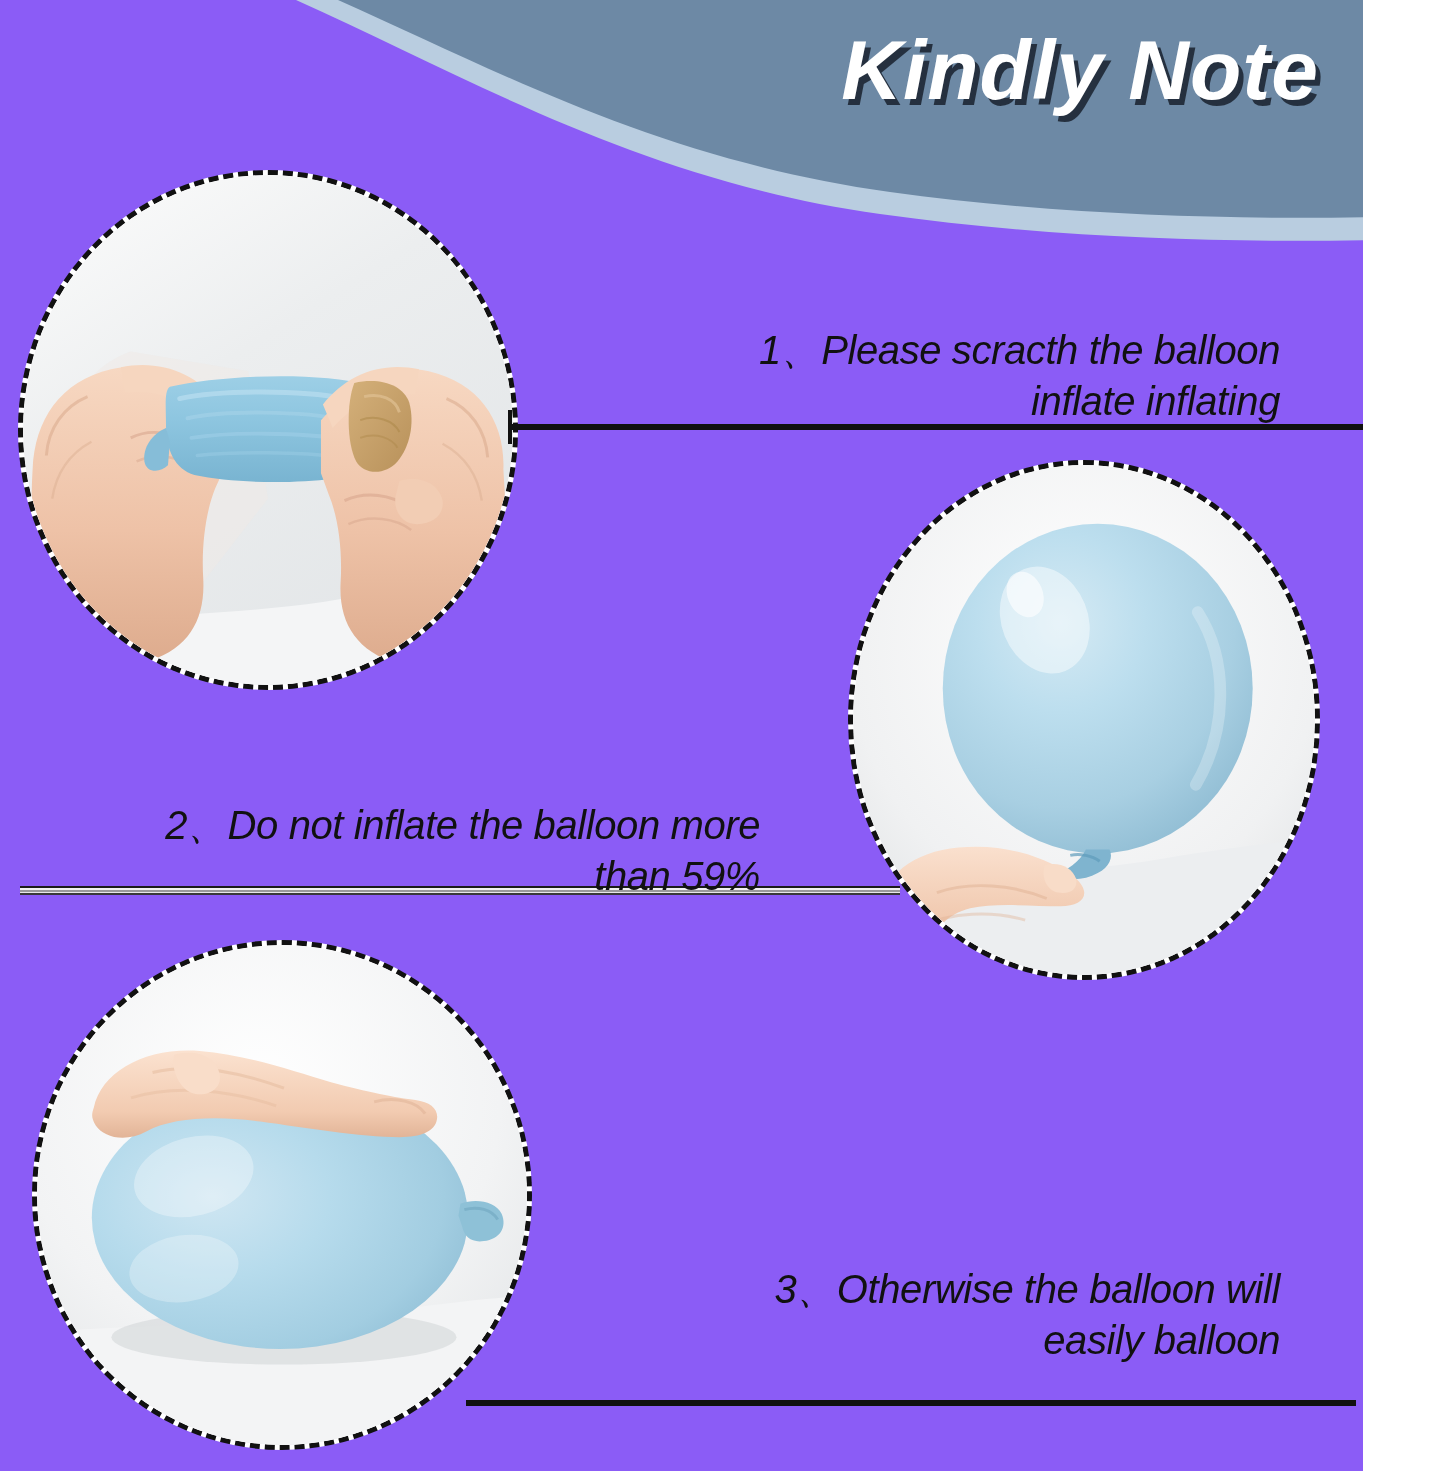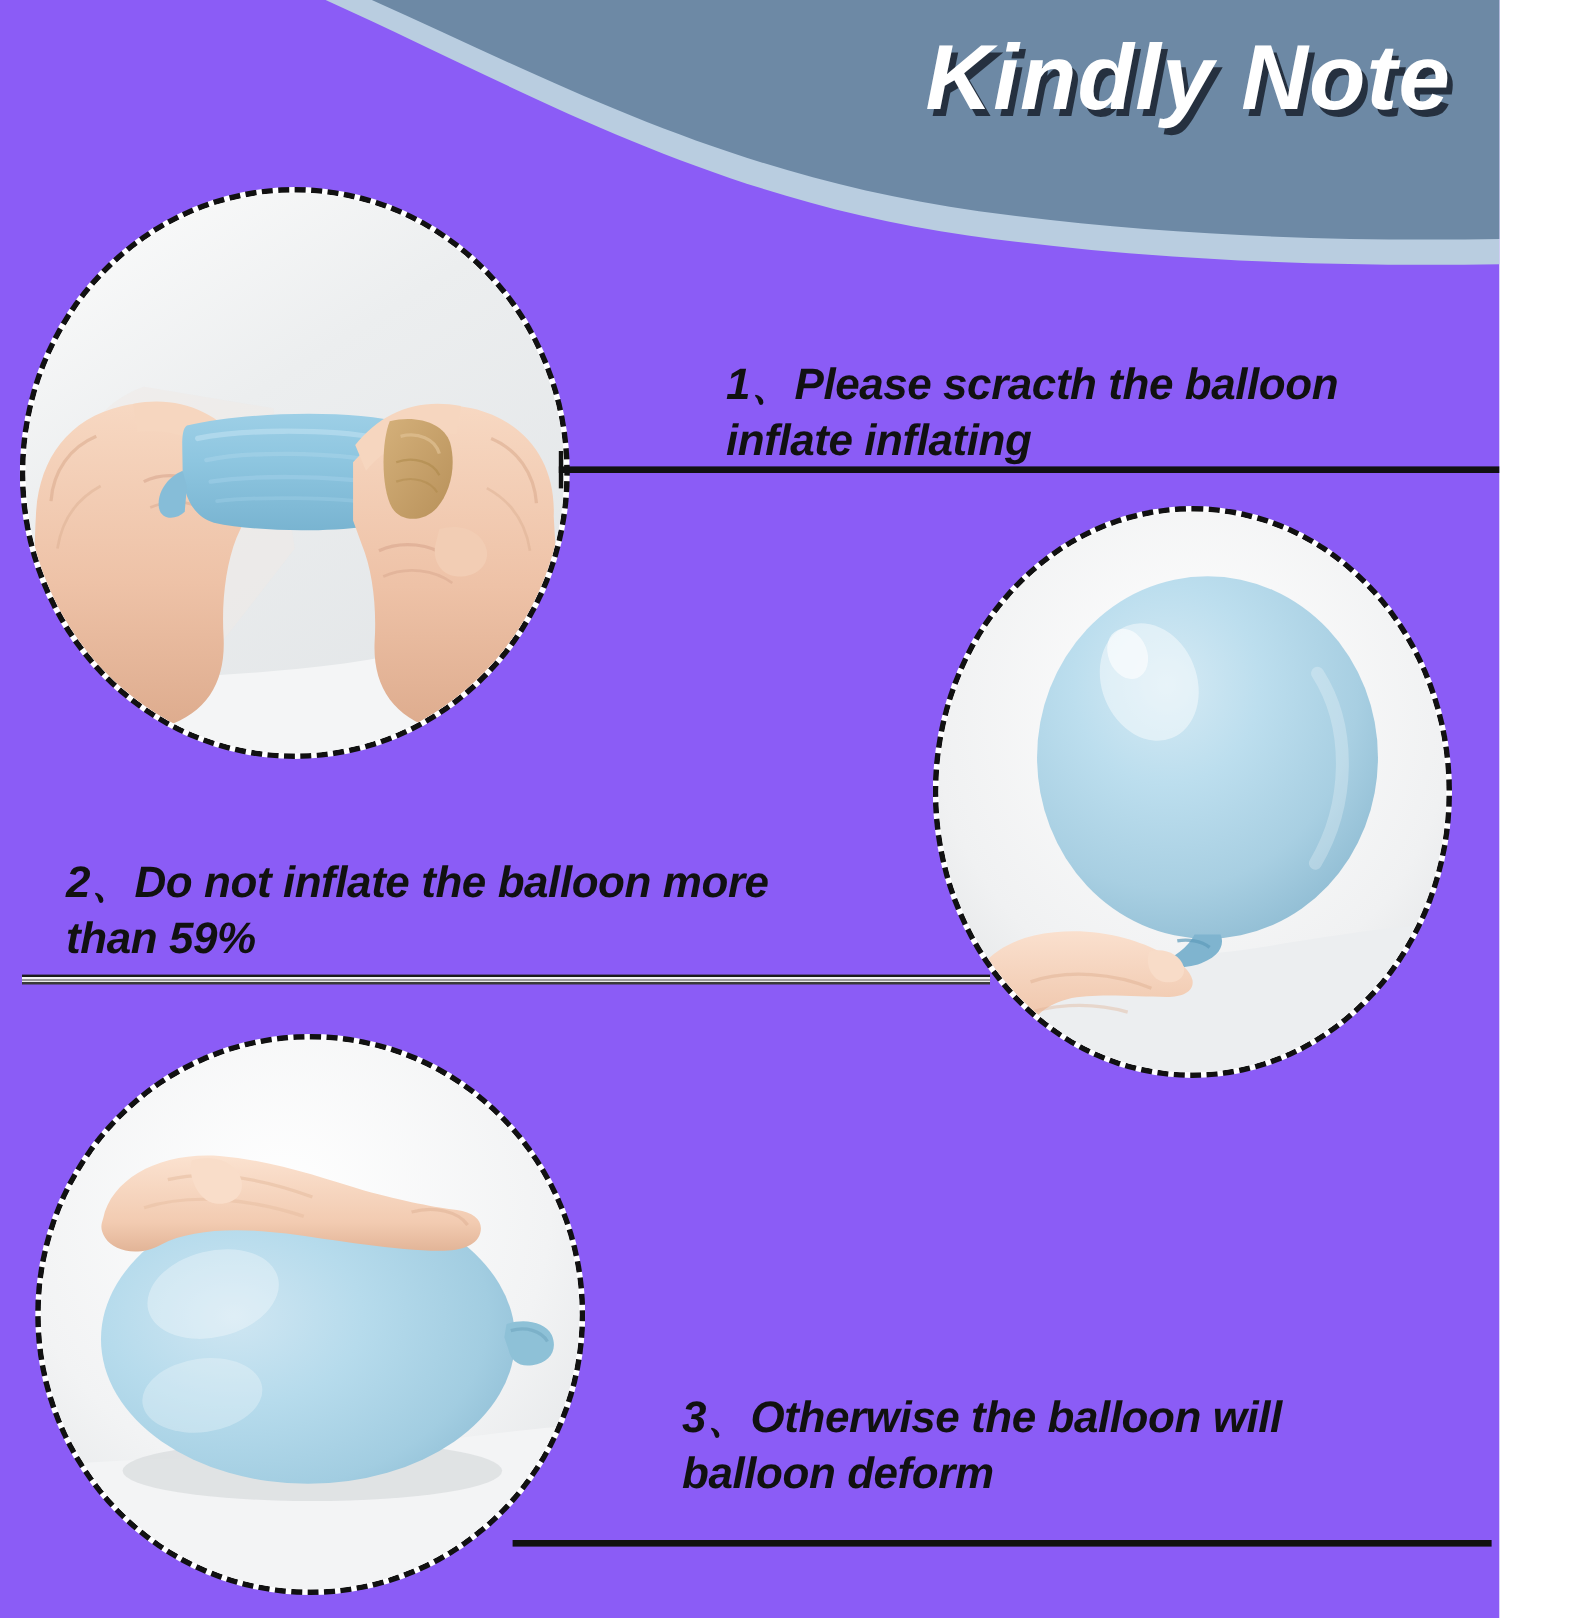--- a/index.html
+++ b/index.html
@@ -80,25 +80,25 @@
       #f2f2f2 2px, #f2f2f2 4px,
       #9a9a9a 4px, #9a9a9a 6px,
       #e8e8e8 6px, #e8e8e8 7px,
       #3a3a3a 7px, #3a3a3a 9px);
   }
 
   
   .step-text {
     position: absolute;
     color: #111111;
-    font-weight: bold;
+    font-weight: normal;
     font-style: italic;
     font-size: 40px;
     line-height: 1.28;
-    text-align: left;
+    text-align: right;
     font-family: "Liberation Sans", "DejaVu Sans", sans-serif;
     letter-spacing: -0.4px;
   }
   .step-line { display: block; white-space: nowrap; }
   .step-num { letter-spacing: 0px; }
 </style>
 </head>
 <body>
 
 <div id="page">
@@ -228,21 +228,21 @@
         <path d="M86,436 C120,424 164,428 198,442" stroke="#e0b294" stroke-width="3" fill="none" opacity="0.5"></path>
         <path d="M72,470 C100,456 142,454 176,464" stroke="#e0b294" stroke-width="3" fill="none" opacity="0.4"></path>
         <path d="M196,408 C210,404 224,410 228,422 C230,432 222,438 210,436 C198,434 192,420 196,408 Z" fill="#f8dcc8"></path>
         <path d="M44,500 C60,490 82,486 104,488" stroke="#d9a98b" stroke-width="3" fill="none" opacity="0.45"></path>
       </svg>
     </div>
   </div>
 
   <div class="rule-double" style="left:20px; top:886px; width:880px;"></div>
 
-  <div class="step-text" style="left:60px; top:777px; width:700px;">
+  <div class="step-text" style="left:60px; top:800px; width:700px;">
     <span class="step-line"><span class="step-num">2、</span><span>Do not inflate the balloon more</span></span>
     <span class="step-line">than 59%</span>
   </div>
 
   <div class="photo-circle" style="left:32px; top:940px; width:500px; height:510px;">
     <div class="photo-inner">
       <svg viewBox="0 0 500 510" preserveAspectRatio="xMidYMid slice">
         <defs>
           <radialGradient id="bg3" cx="0.45" cy="0.3" r="0.9">
             <stop offset="0%" stop-color="#ffffff"></stop>
@@ -283,16 +283,16 @@
         <path d="M140,112 C162,106 182,114 186,130 C190,144 178,154 162,152 C146,150 136,126 140,112 Z" fill="#f9ddc9"></path>
         <path d="M344,160 C366,154 388,160 396,172" stroke="#dcae90" stroke-width="3" fill="none" opacity="0.45"></path>
       </svg>
     </div>
   </div>
 
   <div class="rule" style="left:466px; top:1400px; width:890px; height:6px;"></div>
 
   <div class="step-text" style="left:620px; top:1264px; width:660px;">
     <span class="step-line"><span class="step-num">3、</span><span>Otherwise the balloon will</span></span>
-    <span class="step-line">balloon deform</span>
+    <span class="step-line">easily balloon</span>
   </div>
 
 </div>
 
 </body></html>

